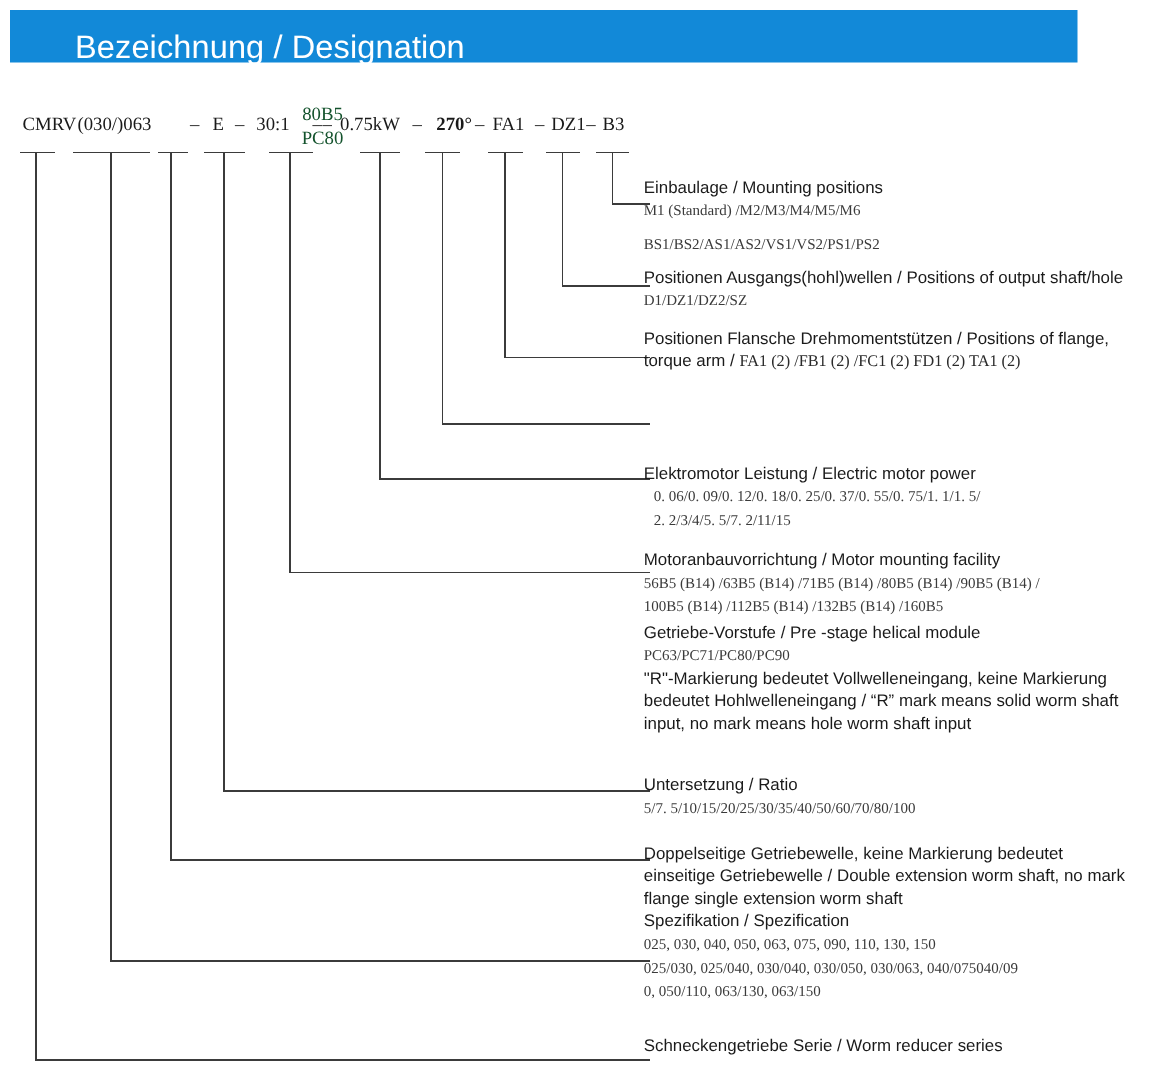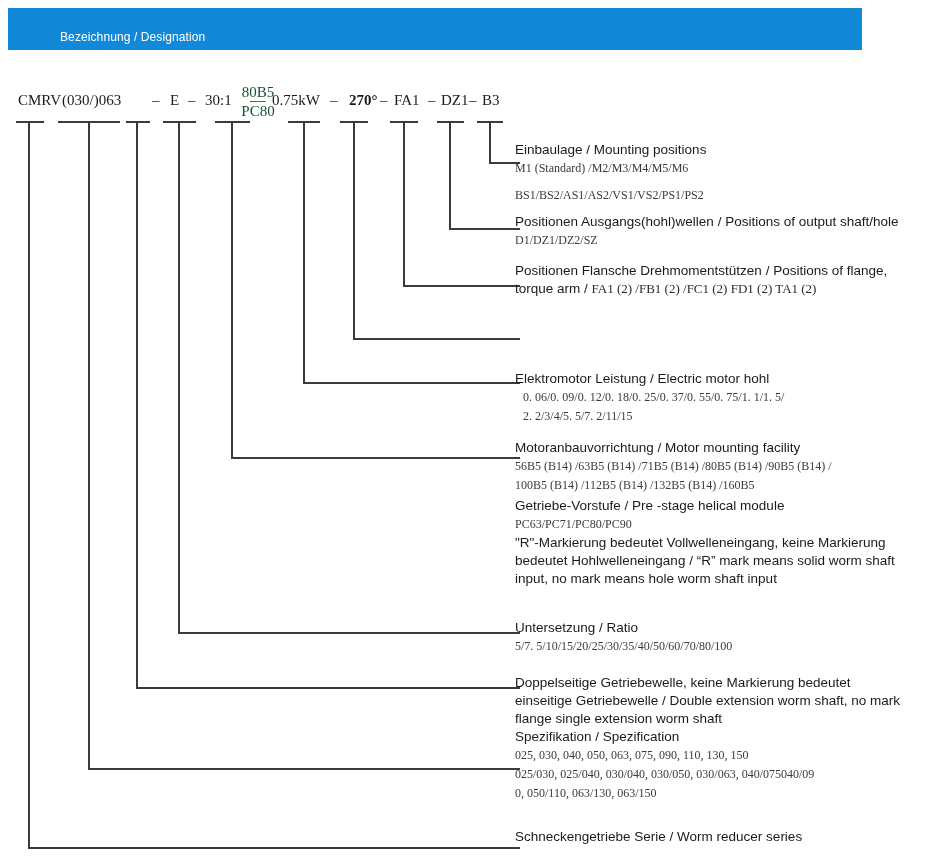--- a/index.html
+++ b/index.html
@@ -19,21 +19,21 @@
   #header-bar{
     position:absolute;
     left:8px; top:8px;
     width:854px; height:42px;
     background:var(--accent,#1289d8);
     box-sizing:border-box;
   }
   #header-title{
     position:absolute;
     left:52px; top:16px;
-    font-size:12px;
+    font-size:26px;
     line-height:26px;
     color:#ffffff;
     font-family:"Liberation Sans", sans-serif;
     letter-spacing:0.1px;
     white-space:nowrap;
   }
 
   
   #leaders{
     position:absolute;
@@ -195,21 +195,21 @@
     <p class="s">D1/DZ1/DZ2/SZ</p>
   </div>
 
   <div class="lbl" style="top:262px;">
     <p class="t">Positionen Flansche Drehmomentstützen / Positions of flange,</p>
     <p class="mix"><span>torque arm / </span><span class="ser">FA1 (2) /FB1 (2) /FC1 (2) FD1 (2) TA1 (2)</span></p>
   </div>
 
 
   <div class="lbl" style="top:370px;">
-    <p class="t">Elektromotor Leistung / Electric motor hohl</p>
+    <p class="t">Elektromotor Leistung / Electric motor power</p>
     <p class="s ind">0. 06/0. 09/0. 12/0. 18/0. 25/0. 37/0. 55/0. 75/1. 1/1. 5/</p>
     <p class="s ind">2. 2/3/4/5. 5/7. 2/11/15</p>
   </div>
 
   <div class="lbl" style="top:439px;">
     <p class="t">Motoranbauvorrichtung / Motor mounting facility</p>
     <p class="s">56B5 (B14) /63B5 (B14) /71B5 (B14) /80B5 (B14) /90B5 (B14) /</p>
     <p class="s">100B5 (B14) /112B5 (B14) /132B5 (B14) /160B5</p>
   </div>
 

